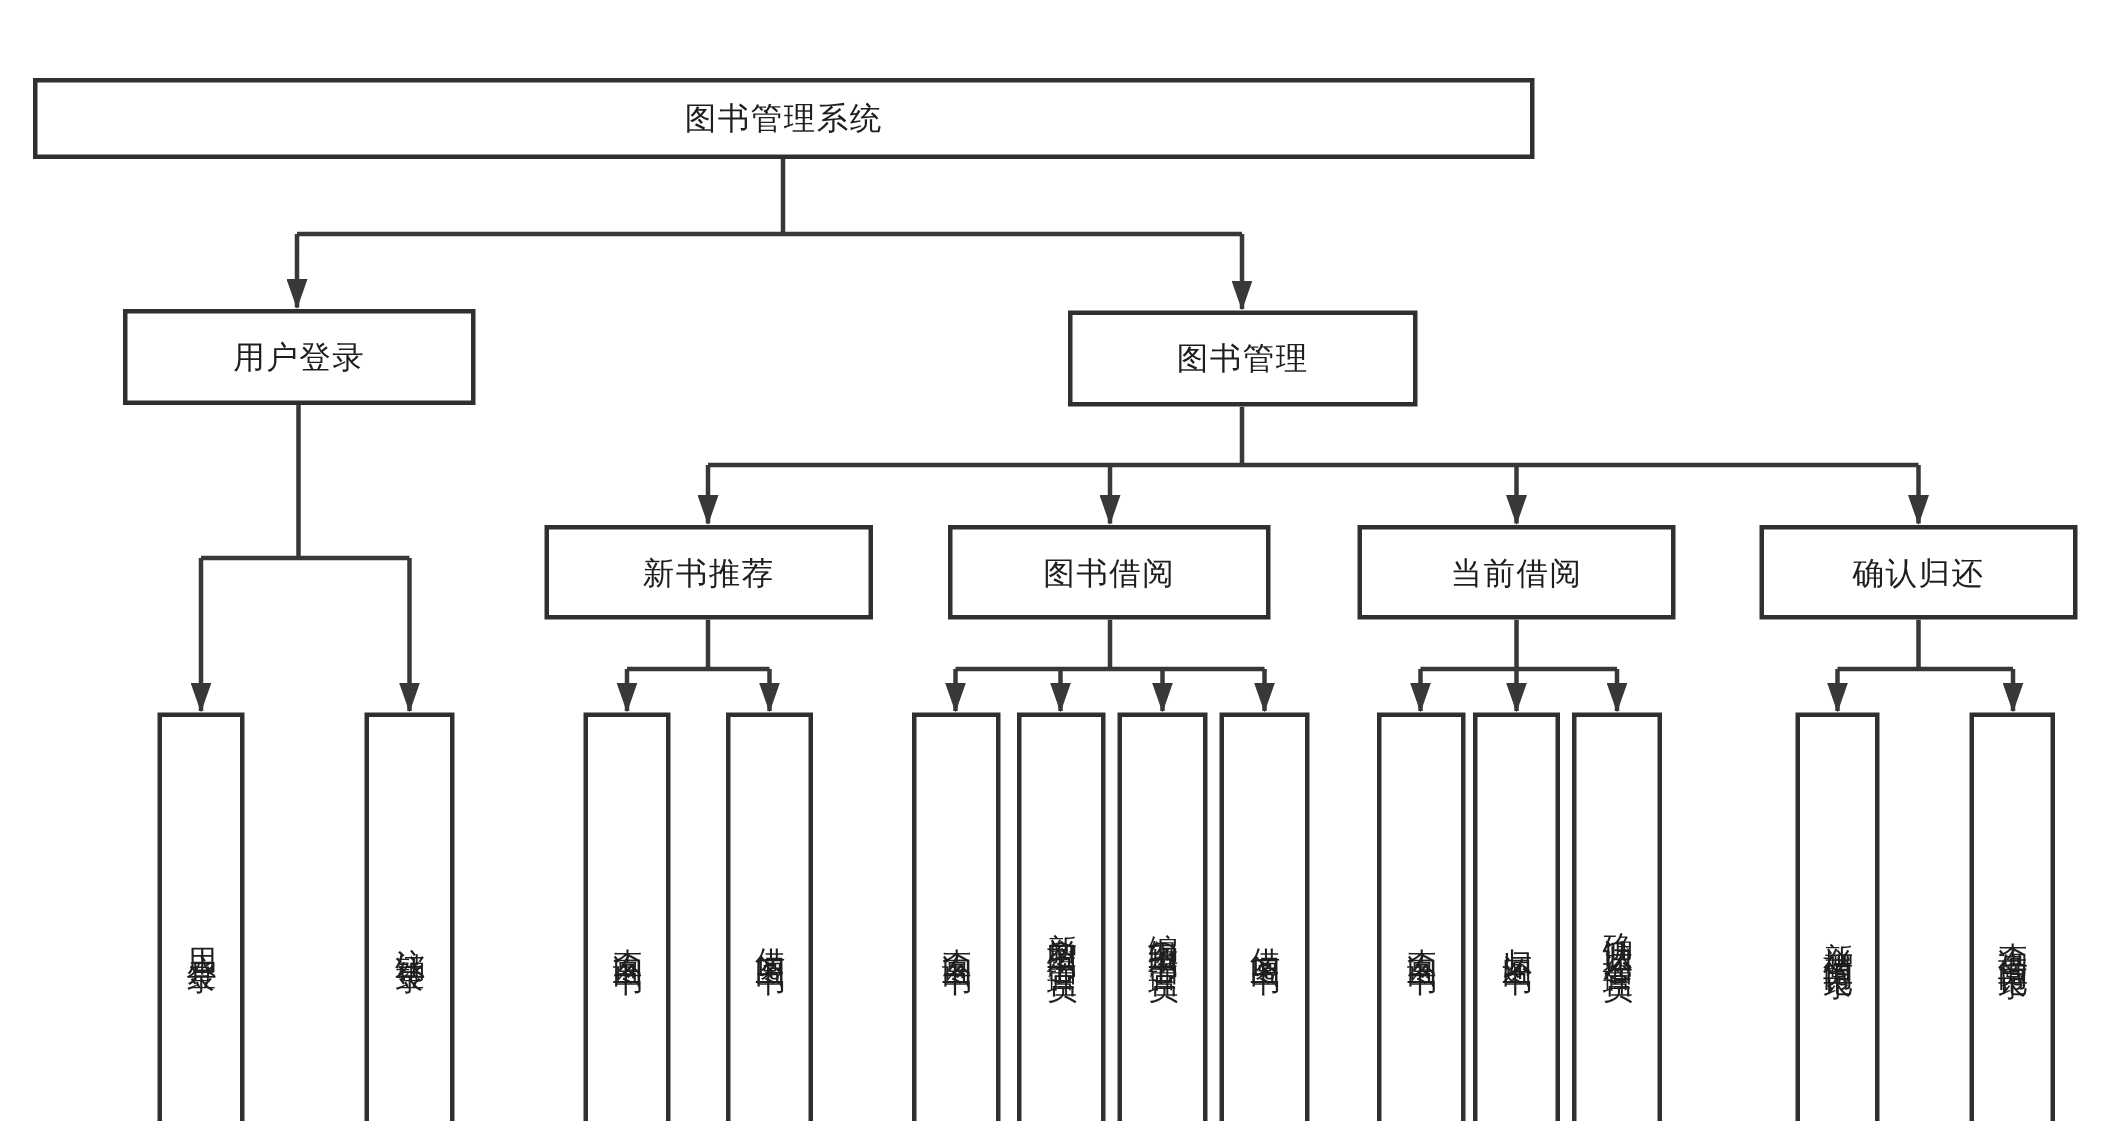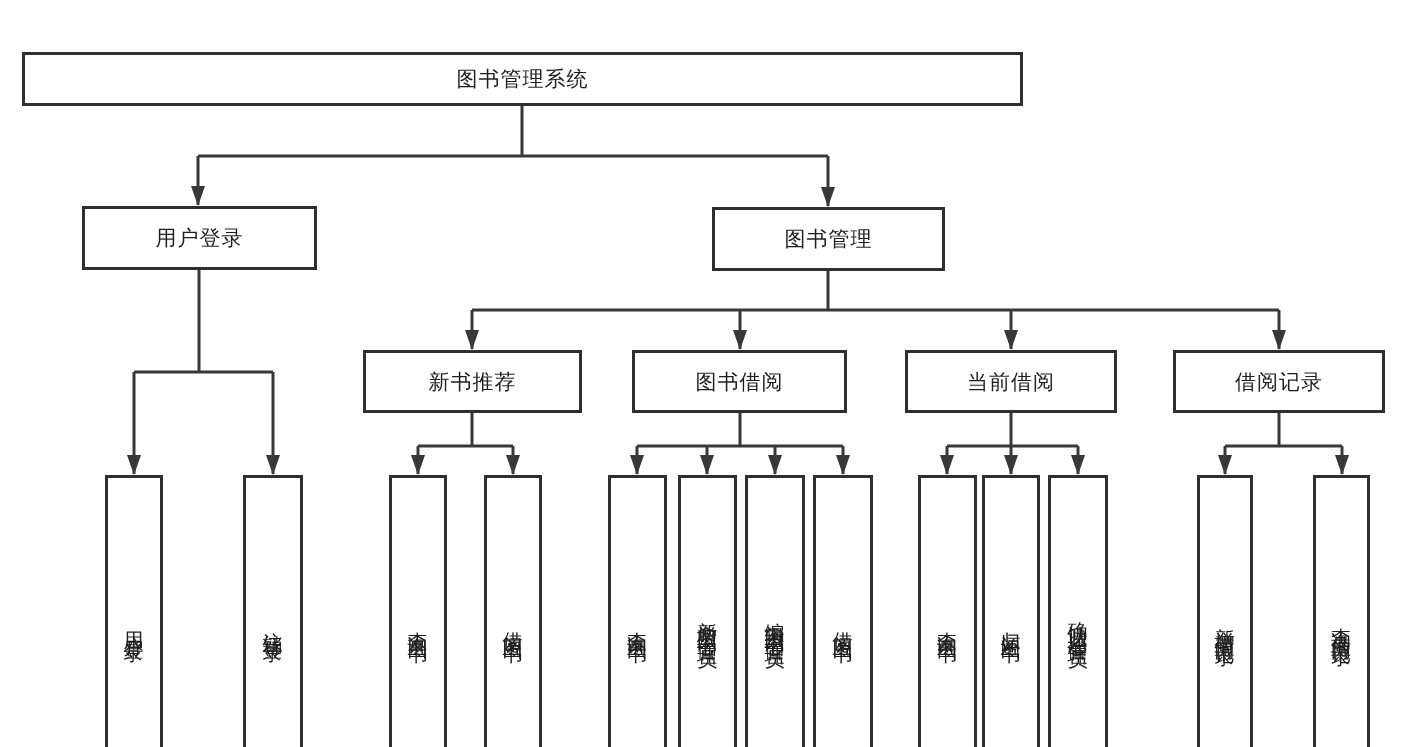--- a/index.html
+++ b/index.html
@@ -115,21 +115,21 @@
   </svg>
 
   <div class="node n-root">图书管理系统</div>
 
   <div class="node n-login">用户登录</div>
   <div class="node n-mgmt">图书管理</div>
 
   <div class="node n-borrow">图书借阅</div>
   <div class="node n-newb">新书推荐</div>
   <div class="node n-cur">当前借阅</div>
-  <div class="node n-rec">借阅记录</div>
+  <div class="node n-rec">确认归还</div>
 
   <div class="node leaf lf l-g1a">用户登录</div>
   <div class="node leaf lf l-g1b">注销登录</div>
 
   <div class="node leaf lf l-g2a">查询图书</div>
   <div class="node leaf lf l-g2b">借阅图书</div>
 
   <div class="node leaf lf l-g3a">查询图书</div>
   <div class="node leaf lf l-g3b">新增图书（管理员）</div>
   <div class="node leaf lf l-g3c">编辑图书（管理员）</div>

